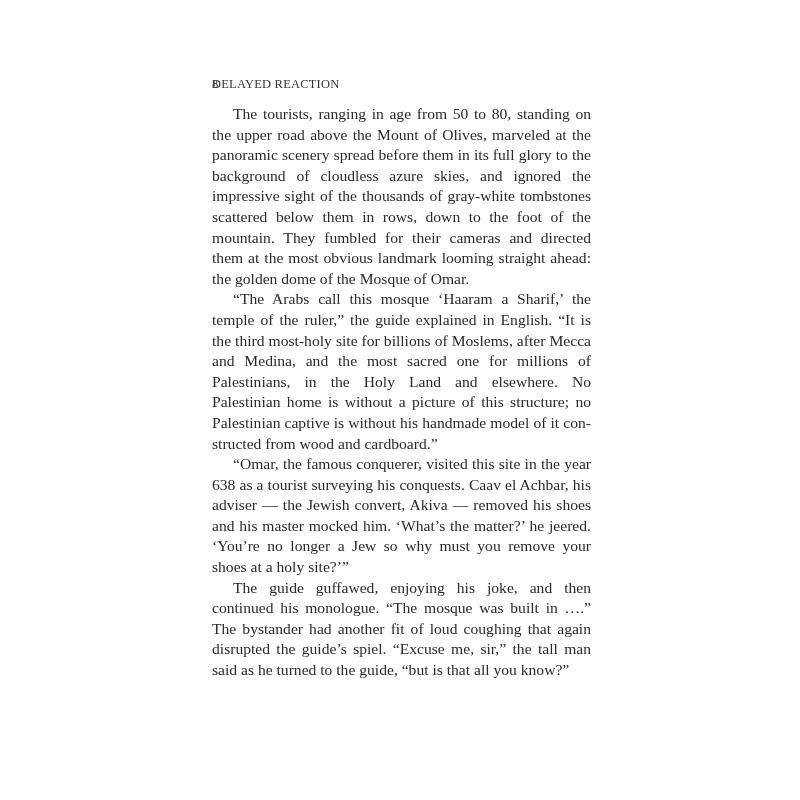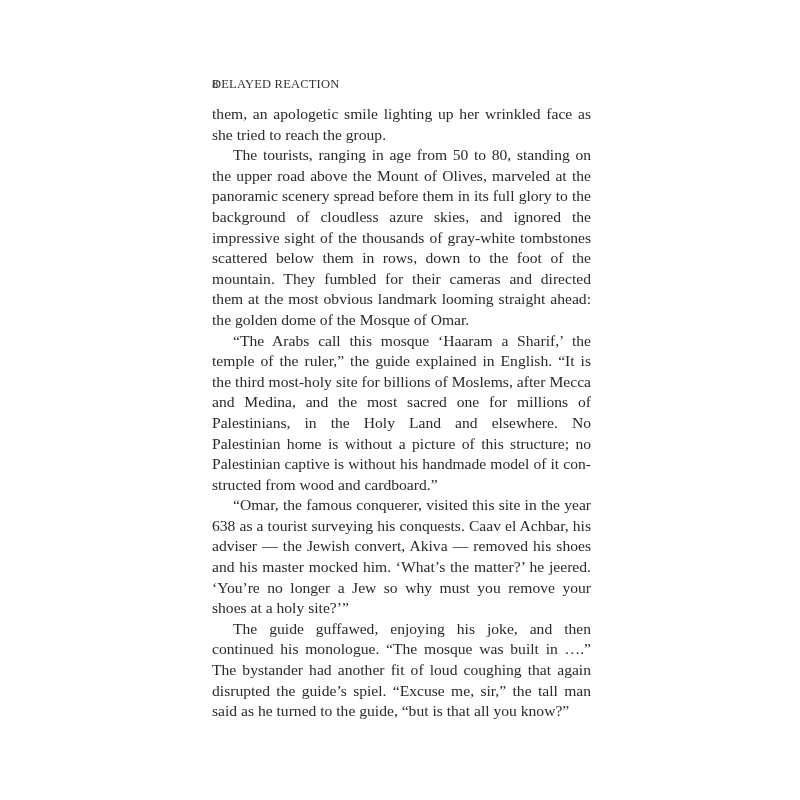--- a/index.html
+++ b/index.html
@@ -56,20 +56,19 @@
 </head>
 <body>
 
 <div class="page">
   <div class="running-head">
     <span class="page-number">8</span>
     <span class="running-title">DELAYED REACTION</span>
   </div>
 
   <div class="body-text">
-    <p class="noindent">them, an apologetic smile lighting up her wrinkled face as she tried to reach the group.</p>
     <p>The tourists, ranging in age from 50 to 80, standing on the upper road above the Mount of Olives, marveled at the panoramic scenery spread before them in its full glory to the background of cloudless azure skies, and ignored the impressive sight of the thousands of gray-white tombstones scattered below them in rows, down to the foot of the mountain. They fumbled for their cameras and directed them at the most obvious landmark looming straight ahead: the golden dome of the Mosque of Omar.</p>
     <p>“The Arabs call this mosque ‘Haaram a Sharif,’ the temple of the ruler,” the guide explained in English. “It is the third most-holy site for billions of Moslems, after Mecca and Medina, and the most sacred one for millions of Palestinians, in the Holy Land and else­where. No Palestinian home is without a picture of this structure; no Palestinian captive is without his handmade model of it con­structed from wood and cardboard.”</p>
     <p>“Omar, the famous conquerer, visited this site in the year 638 as a tourist surveying his conquests. Caav el Achbar, his adviser — the Jewish convert, Akiva — removed his shoes and his master mocked him. ‘What’s the matter?’ he jeered. ‘You’re no longer a Jew so why must you remove your shoes at a holy site?’”</p>
     <p>The guide guffawed, enjoying his joke, and then continued his monologue. “The mosque was built in ….” The bystander had another fit of loud coughing that again disrupted the guide’s spiel. “Excuse me, sir,” the tall man said as he turned to the guide, “but is that all you know?”</p>
 
   </div>
 </div>
 
 </body></html>

